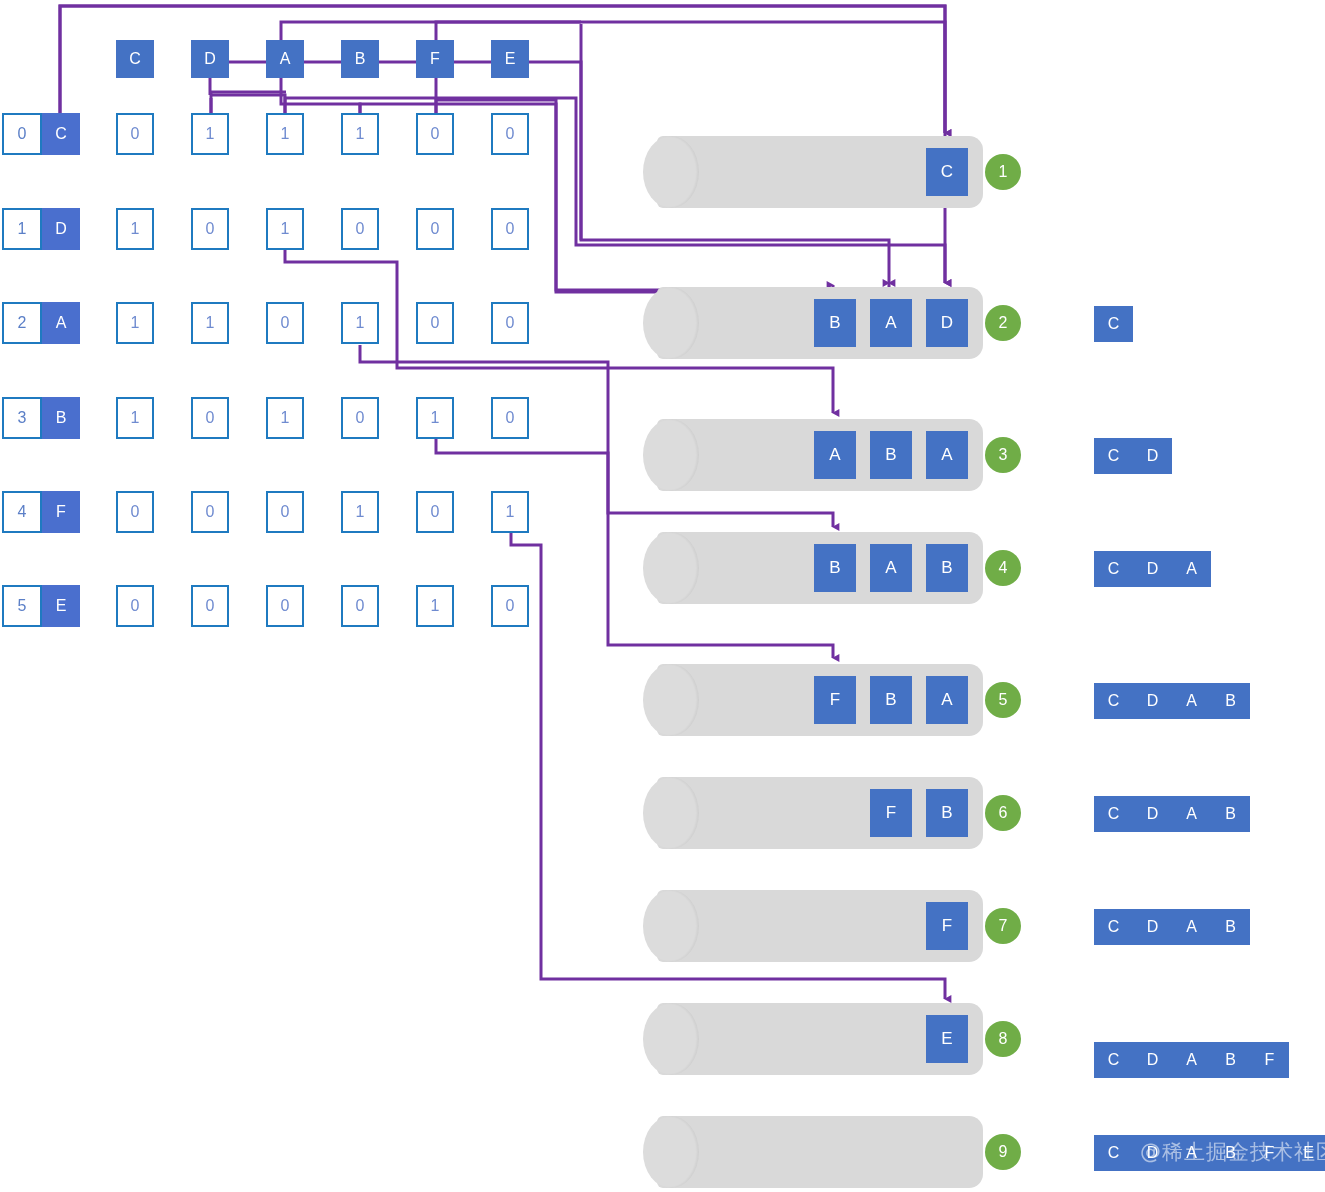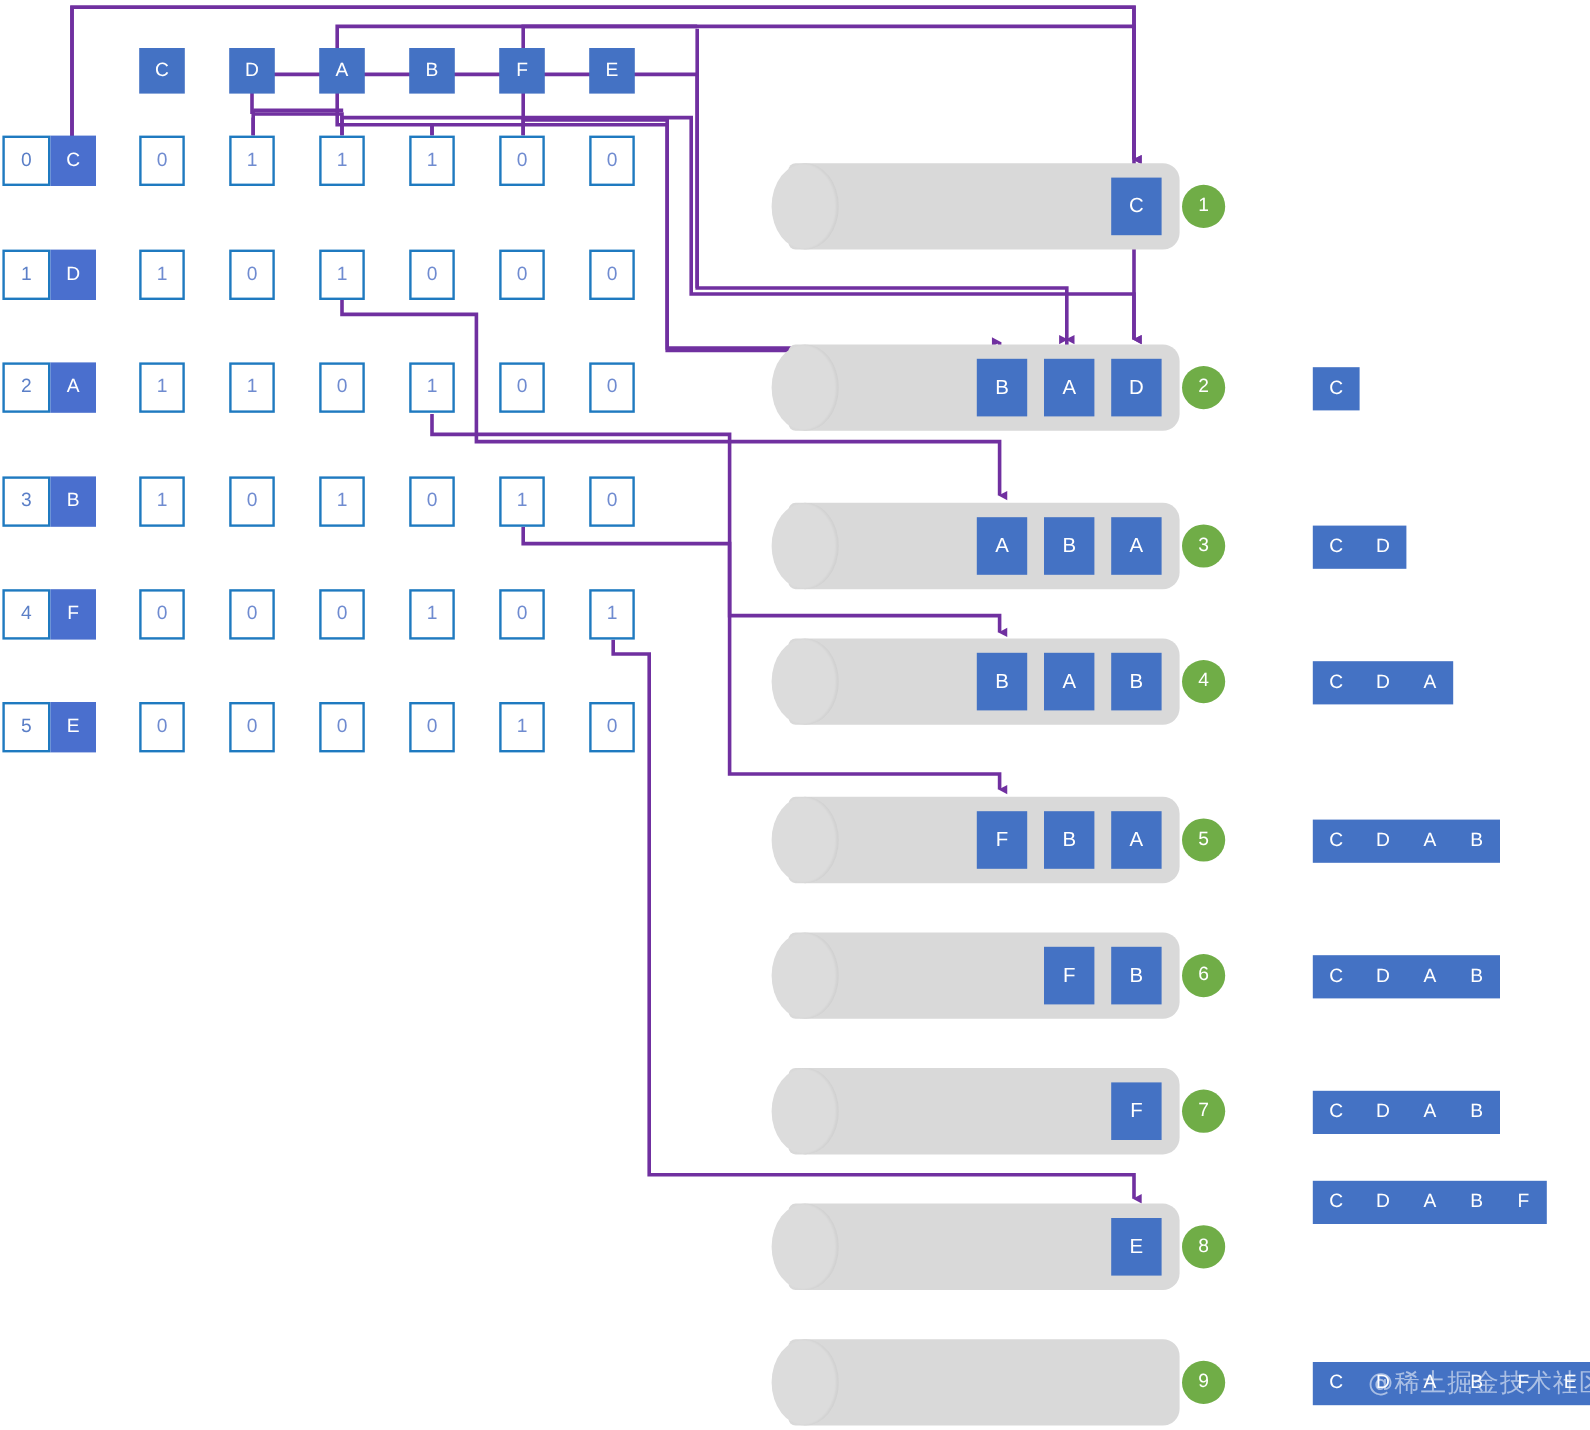--- a/index.html
+++ b/index.html
@@ -237,19 +237,19 @@
       </div>
       <div class="step-badge" style="left: 985px; top: 1134px;">9</div>
     </div>
   <div id="result-rows">
       <div class="result-bar" style="left: 1094px; top: 306px; width: 39px;"><span class="ch">C</span></div>
       <div class="result-bar" style="left: 1094px; top: 438px; width: 78px;"><span class="ch">C</span><span class="ch">D</span></div>
       <div class="result-bar" style="left: 1094px; top: 551px; width: 117px;"><span class="ch">C</span><span class="ch">D</span><span class="ch">A</span></div>
       <div class="result-bar" style="left: 1094px; top: 683px; width: 156px;"><span class="ch">C</span><span class="ch">D</span><span class="ch">A</span><span class="ch">B</span></div>
       <div class="result-bar" style="left: 1094px; top: 796px; width: 156px;"><span class="ch">C</span><span class="ch">D</span><span class="ch">A</span><span class="ch">B</span></div>
       <div class="result-bar" style="left: 1094px; top: 909px; width: 156px;"><span class="ch">C</span><span class="ch">D</span><span class="ch">A</span><span class="ch">B</span></div>
-      <div class="result-bar" style="left: 1094px; top: 984px; width: 195px;"><span class="ch">C</span><span class="ch">D</span><span class="ch">A</span><span class="ch">B</span><span class="ch">F</span></div>
+      <div class="result-bar" style="left: 1094px; top: 1042px; width: 195px;"><span class="ch">C</span><span class="ch">D</span><span class="ch">A</span><span class="ch">B</span><span class="ch">F</span></div>
       <div class="result-bar" style="left: 1094px; top: 1135px; width: 234px;"><span class="ch">C</span><span class="ch">D</span><span class="ch">A</span><span class="ch">B</span><span class="ch">F</span><span class="ch">E</span></div>
     </div>
 
   <div class="watermark" style="left:1140px;top:1142px;">@稀土掘金技术社区</div>
 
 </div>
 
 </body></html>

